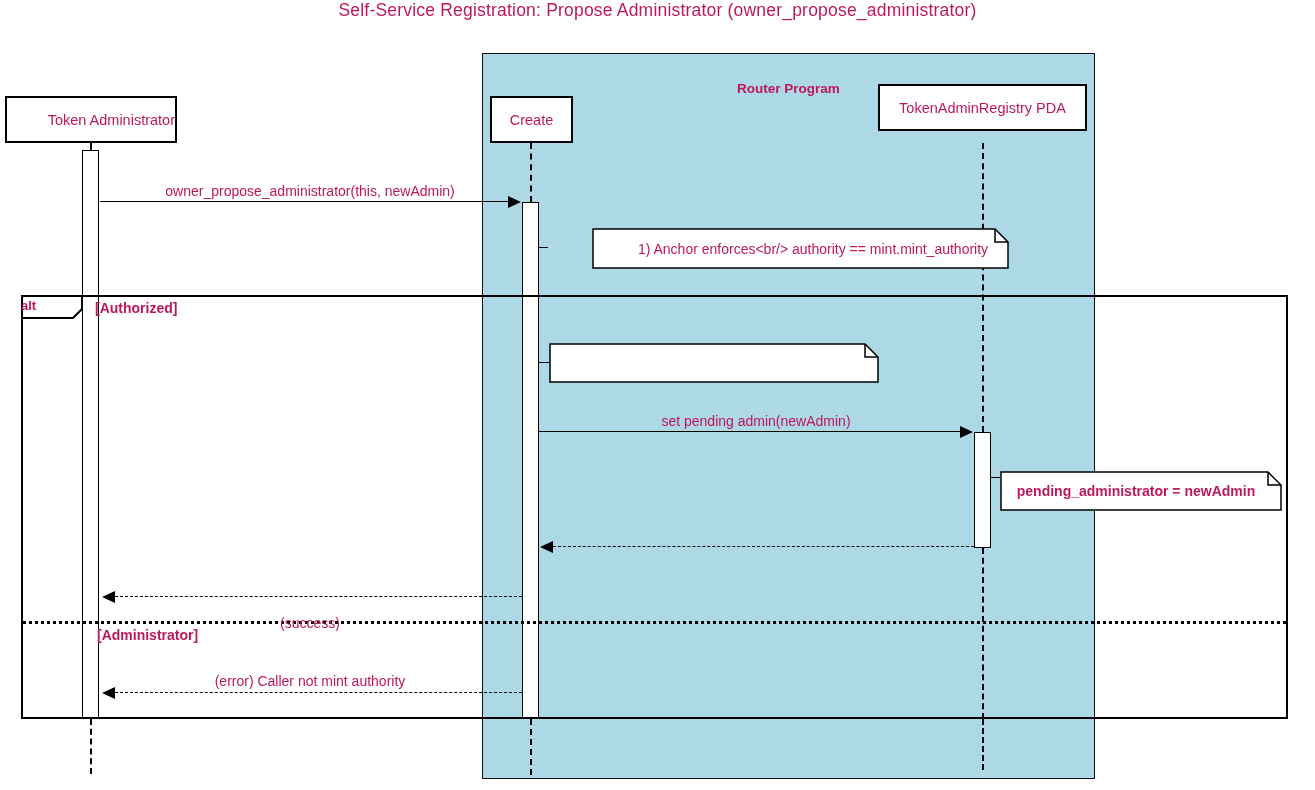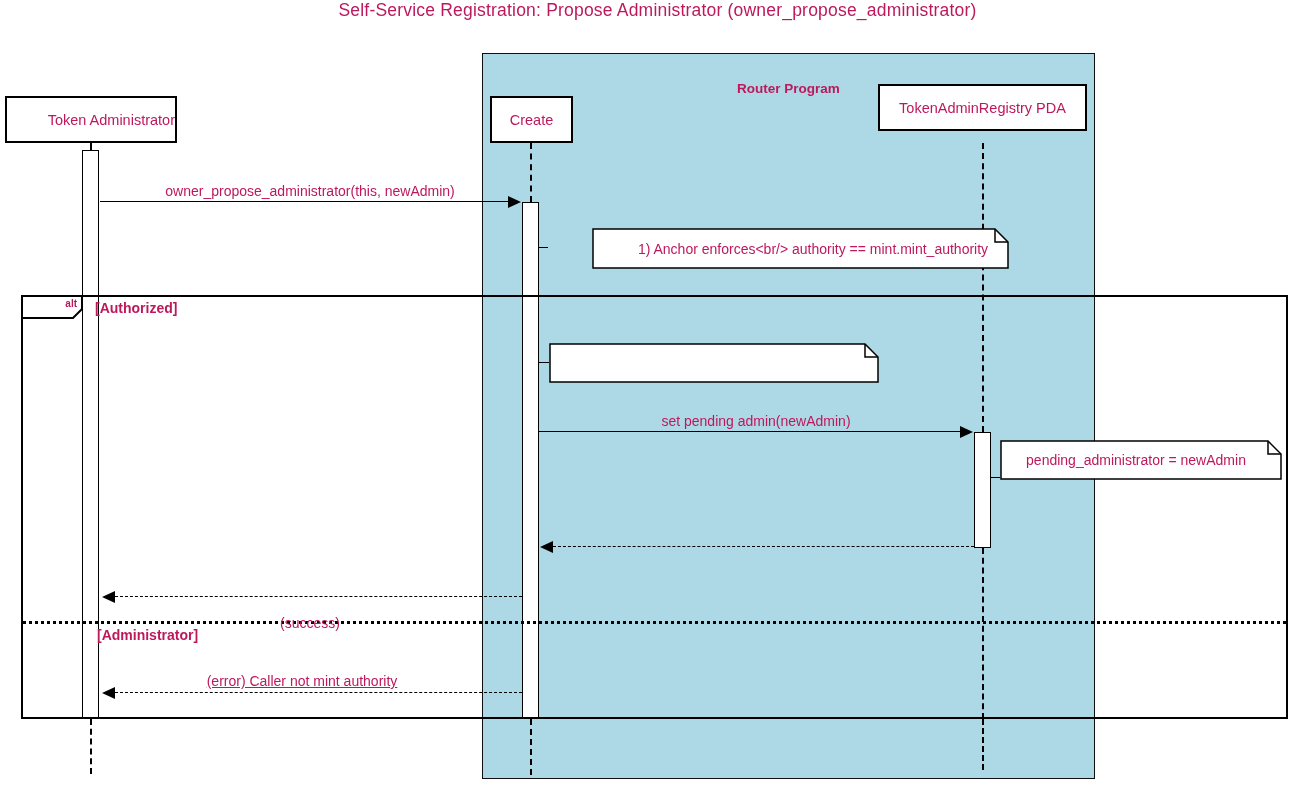--- a/index.html
+++ b/index.html
@@ -17,21 +17,21 @@
   #actor-token{left:5px;top:96px;width:172px;height:47px;justify-content:flex-end;}
   #actor-router{left:490px;top:96px;width:83px;height:47px;}
   #actor-registry{left:878px;top:84px;width:209px;height:47px;}
   
   .lifeline{width:0;border-left:2px dashed #000;}
   
   .activation{background:#fff;border:1.5px solid #000;box-sizing:border-box;}
   
   #alt-frame{left:21px;top:295px;width:1267px;height:424px;border:2px solid #000;box-sizing:border-box;}
   #alt-label-shape{left:21px;top:295px;}
-  #alt-label-text{left:21px;top:298px;width:56px;text-align:right;font-weight:bold;font-size:10px;}
+  #alt-label-text{left:21px;top:298px;width:56px;text-align:left;font-weight:bold;font-size:13px;}
   .branch-label{font-weight:bold;font-size:14px;white-space:nowrap;}
   #branch-authorized{left:95px;top:300px;}
   #branch-unauthorized{left:97px;top:627px;}
   #alt-divider{left:23px;top:621px;width:1263px;height:0;border-top:3px dotted #000;}
   
   .msg-label{text-align:center;font-size:14px;white-space:nowrap;}
   .line-solid{height:0;border-top:1.5px solid #000;}
   .line-dashed{height:0;border-top:1.5px dashed #000;}
   .arr-r{width:0;height:0;border-top:6px solid transparent;border-bottom:6px solid transparent;border-left:13px solid #000;}
   .arr-l{width:0;height:0;border-top:6px solid transparent;border-bottom:6px solid transparent;border-right:13px solid #000;}
@@ -101,32 +101,32 @@
       <polygon points="1,1 316,1 329,14 329,39 1,39" fill="#ffffff" stroke="#000000" stroke-width="1.5"></polygon>
       <path d="M316,1 L316,14 L329,14" fill="none" stroke="#000000" stroke-width="1.5"></path>
     </svg>
   </div>
 
   <div class="abs msg-label" style="left:540px;top:413px;width:432px;">set pending admin(newAdmin)</div>
   <div class="abs line-solid" style="left:539px;top:431px;width:422px;"></div>
   <div class="abs arr-r" style="left:960px;top:426px;"></div>
 
   <div class="abs note-conn" style="left:991px;top:477px;width:9px;"></div>
-  <div class="abs note" style="left:1000px;top:440px;width:282px;height:40px;">
+  <div class="abs note" style="left:1000px;top:471px;width:282px;height:40px;font-weight:bold;">
     <svg width="282" height="40">
       <polygon points="1,1 268,1 281,14 281,39 1,39" fill="#ffffff" stroke="#000000" stroke-width="1.5"></polygon>
       <path d="M268,1 L268,14 L281,14" fill="none" stroke="#000000" stroke-width="1.5"></path>
     </svg>
     <span>pending_administrator = newAdmin</span>
   </div>
 
   <div class="abs line-dashed" style="left:553px;top:546px;width:421px;"></div>
   <div class="abs arr-l" style="left:540px;top:541px;"></div>
 
   <div class="abs msg-label" style="left:100px;top:577px;width:420px;margin-top:38px;">(success)</div>
   <div class="abs line-dashed" style="left:115px;top:596px;width:407px;"></div>
   <div class="abs arr-l" style="left:102px;top:591px;"></div>
 
-  <div class="abs msg-label" style="left:92px;top:673px;width:420px;text-decoration:underline;">(error) Caller not mint authority</div>
+  <div class="abs msg-label" style="left:100px;top:673px;width:420px;">(error) Caller not mint authority</div>
   <div class="abs line-dashed" style="left:115px;top:692px;width:407px;"></div>
   <div class="abs arr-l" style="left:102px;top:687px;"></div>
 
 </div>
 
 </body></html>

